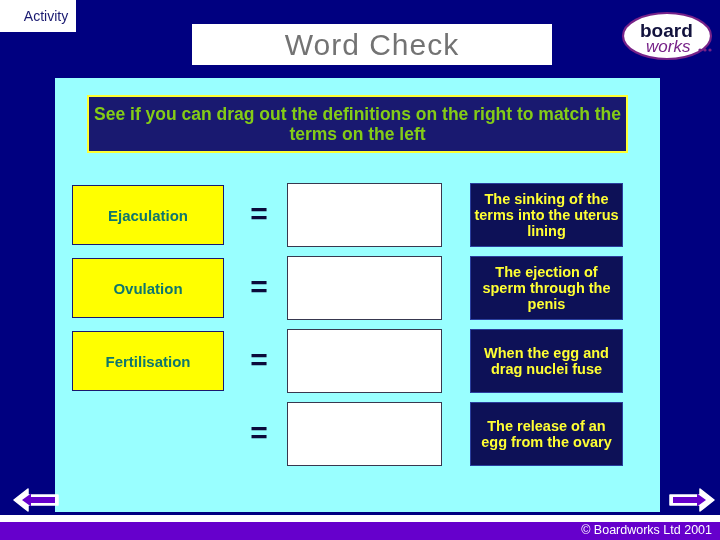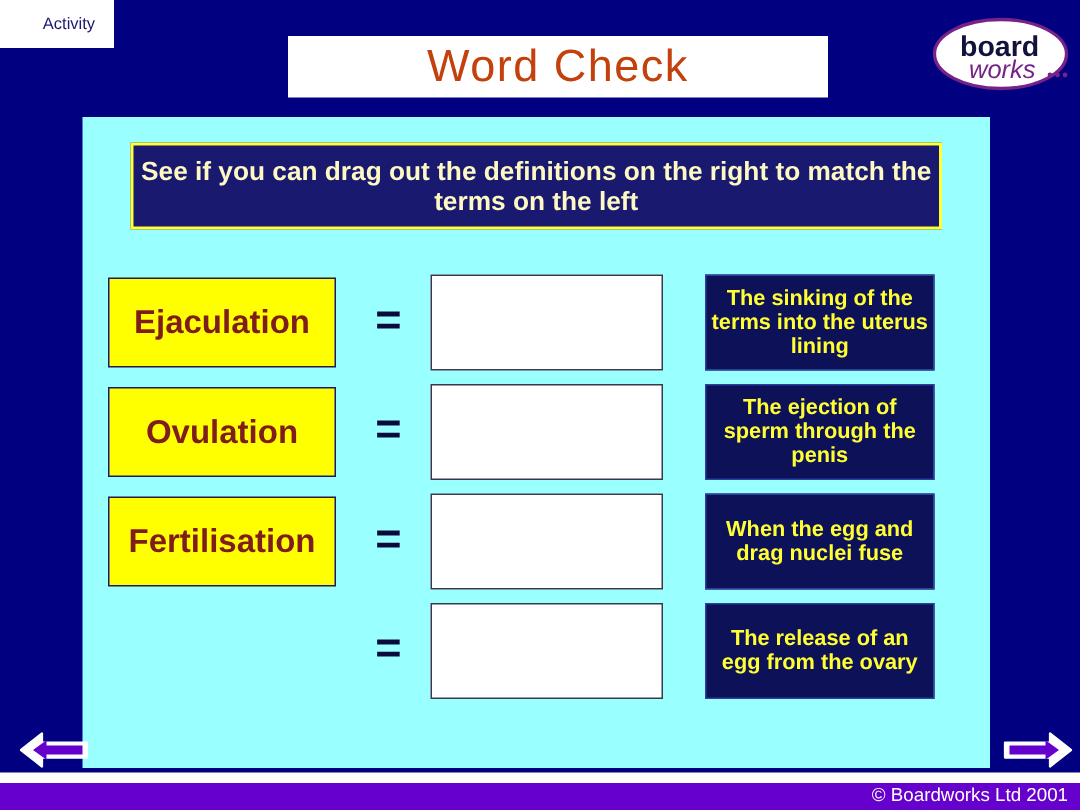--- a/index.html
+++ b/index.html
@@ -22,38 +22,38 @@
     top: 0;
     width: 76px;
     height: 32px;
     background: #ffffff;
     display: flex;
     align-items: center;
     justify-content: center;
   }
   .activity-tab span {
     color: #191970;
-    font-size: 11px;
+    font-size: 14px;
     letter-spacing: 0px;
     margin-left: 16px;
   }
 
   .title-box {
     position: absolute;
     left: 192px;
     top: 24px;
     width: 360px;
     height: 41px;
     background: #ffffff;
     display: flex;
     align-items: center;
     justify-content: center;
   }
   .title-box span {
-    color: #c2410c;
+    color: #737373;
     font-size: 30px;
     letter-spacing: 1px;
   }
 
   
   .logo {
     position: absolute;
     left: 620px;
     top: 10px;
     width: 94px;
@@ -80,21 +80,21 @@
     height: 58px;
     background: #191970;
     border: 2px solid #ffff33;
     box-sizing: border-box;
     display: flex;
     align-items: center;
     justify-content: center;
     text-align: center;
   }
   .instruction span {
-    color: #fef9c3;
+    color: #84cc16;
     font-size: 17.5px;
     font-weight: bold;
     line-height: 1.15;
     display: block;
     padding: 0 4px;
   }
 
   
   .row {
     position: absolute;
@@ -114,22 +114,22 @@
     width: 152px;
     height: 60px;
     background: #ffff00;
     border: 1.5px solid #191970;
     box-sizing: border-box;
     display: flex;
     align-items: center;
     justify-content: center;
   }
   .term-box span {
-    color: #7f1d1d;
-    font-size: 22px;
+    color: #0f766e;
+    font-size: 15px;
     font-weight: bold;
   }
 
   .equals {
     position: absolute;
     left: 186px;
     top: 16px;
     width: 36px;
     height: 30px;
     color: #0b0b3b;

